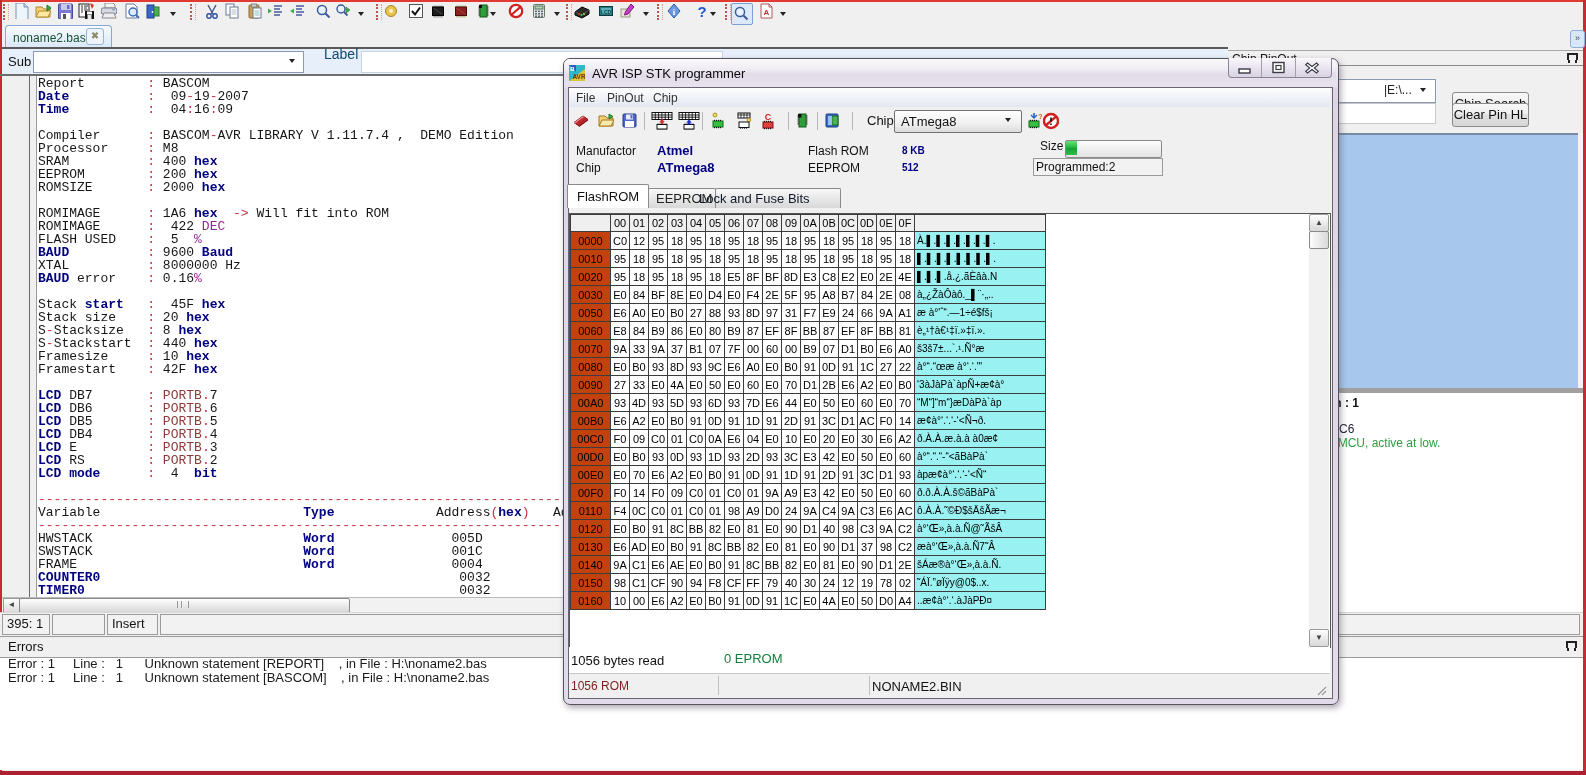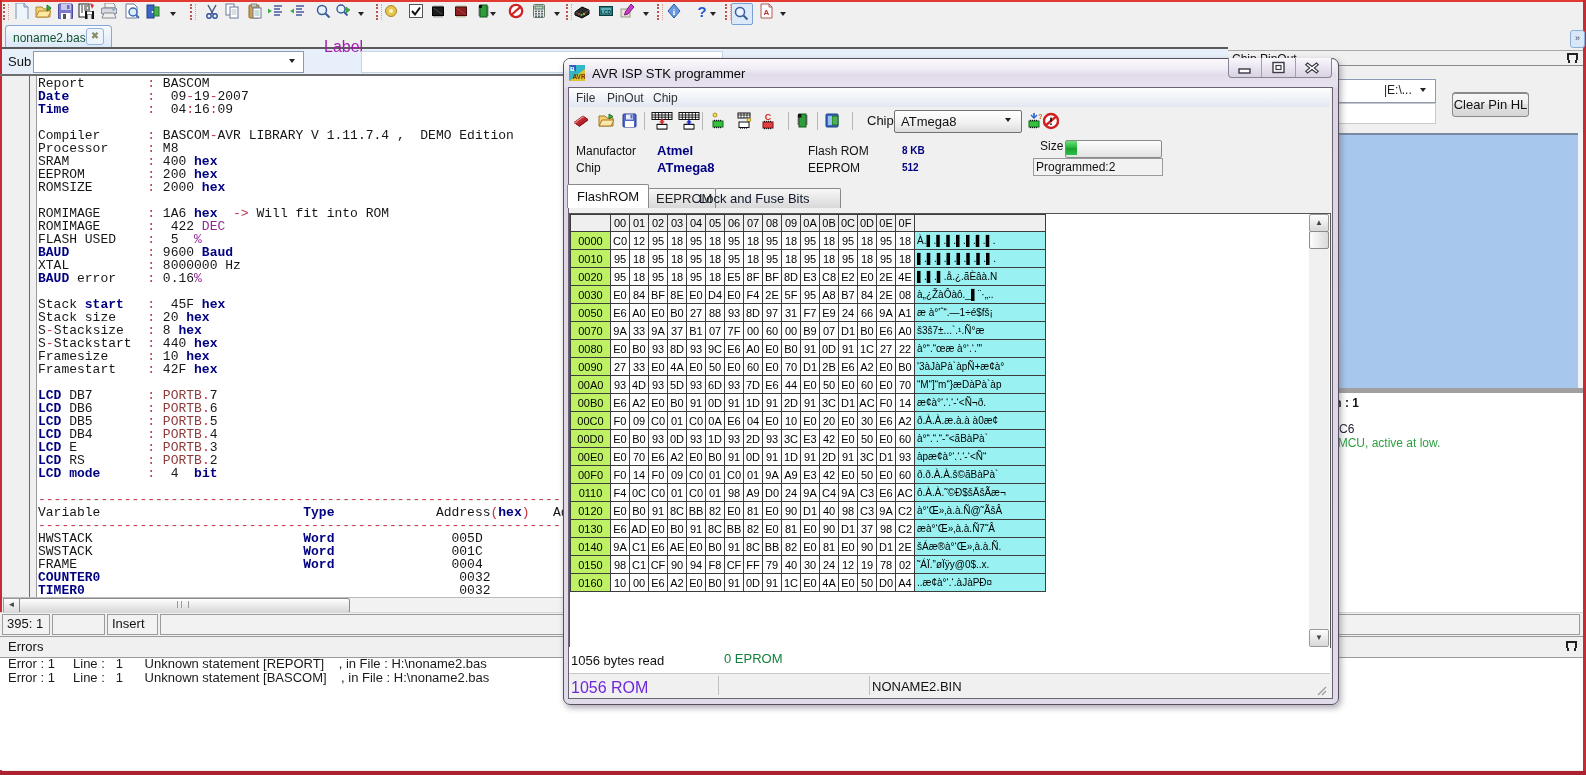--- a/index.html
+++ b/index.html
@@ -186,21 +186,21 @@
   </svg>
 <div class="abs" style="left:2px;top:25px;width:1224px;height:22px;background:#f0f0f0"></div>
 <div class="abs" style="left:5px;top:25px;width:105px;height:21px;background:linear-gradient(#f8fbff,#dbe8f8);border:1px solid #86a7d8;border-bottom:none;border-radius:4px 4px 0 0"></div>
 <div class="abs" style="left:13px;top:31px;font-size:12px;color:#14532d">noname2.bas</div>
 <div class="abs" style="left:86px;top:28px;width:16px;height:15px;border:1px solid #9ab4d8;border-radius:3px;background:#eef4fc;color:#8a8a6a;font-size:10px;line-height:14px;text-align:center">✖</div>
 <div class="abs" style="left:2px;top:47px;width:1226px;height:2px;background:#5a5a5a"></div>
 <div class="abs" style="left:2px;top:49px;width:1226px;height:25px;background:#e7f0fa"></div>
 <div class="abs" style="left:8px;top:54px;font-size:13px;color:#111">Sub</div>
 <div class="abs" style="left:33px;top:51px;width:269px;height:20px;background:#fff;border:1px solid #8a9ab0"></div>
 <div class="darr" style="left:289px;top:59px"></div>
-<div class="abs" style="left:324px;top:38px;font-size:16px;color:#a21caf">Label</div>
+<div class="abs" style="left:324px;top:46px;font-size:14px;color:#0c4a6e">Label</div>
 <div class="abs" style="left:361px;top:51px;width:360px;height:20px;background:#fff;border:1px solid #c8d4e4"></div>
 <div class="abs" style="left:0px;top:74px;width:1228px;height:2px;background:#6e6e6e"></div>
 <div class="abs" style="left:29px;top:76px;width:1196px;height:521px;background:#fff;border-left:1px solid #6a6a6a"></div>
 <div class="abs" style="left:30px;top:76px;width:6px;height:521px;background:#f0f0f0;border-right:1px solid #9a9a9a"></div>
 <div id="edit" class="abs" style="left:38px;top:77px;width:1180px;height:519px;overflow:hidden">
     <pre>Report        <span class="r">:</span> BASCOM
 <span class="k">Date</span>          <span class="r">:</span>  09<span class="r">-</span>19<span class="r">-</span>2007
 <span class="k">Time</span>          <span class="r">:</span>  04<span class="r">:</span>16<span class="r">:</span>09
 
 Compiler      <span class="r">:</span> BASCOM<span class="r">-</span>AVR LIBRARY V 1.11.7.4 ,  DEMO Edition
@@ -263,21 +263,21 @@
 <div class="abs" style="left:1232px;top:52px;font-size:12px;color:#111">Chip PinOut</div>
 <div class="abs" style="left:1567px;top:53px;width:7px;height:5px;border:2px solid #222;border-bottom:none"></div>
 <div class="abs" style="left:1568px;top:60px;width:2px;height:3px;background:#222"></div>
 <div class="abs" style="left:1575px;top:60px;width:2px;height:3px;background:#222"></div>
 <div class="abs" style="left:1570px;top:30px;width:13px;height:16px;border:1px solid #8ab0d8;border-radius:3px;background:#d8e8f8;color:#446;font-size:9px;line-height:15px;text-align:center">»</div>
 <div class="abs" style="left:1310px;top:79px;width:124px;height:22px;background:#fff;border:1px solid #8a9ab0"></div>
 <div class="abs" style="left:1384px;top:83px;font-size:12px;color:#222">|E:\...</div>
 <div class="darr" style="left:1420px;top:88px"></div>
 <div class="btnv" style="left:1452px;top:92px;width:75px;height:22px;line-height:22px">Chip Search</div>
 <div class="abs" style="left:1310px;top:103px;width:124px;height:19px;background:#fff;border:1px solid #c8c8c8"></div>
-<div class="btnv" style="left:1452px;top:93px;width:75px;height:22px;line-height:22px">Clear Pin HL</div>
+<div class="btnv" style="left:1452px;top:103px;width:75px;height:22px;line-height:22px">Clear Pin HL</div>
 <div class="abs" style="left:1228px;top:133px;width:350px;height:255px;background:#a7c8ec;border-top:2px solid #7a8aa0"></div>
 <div class="abs" style="left:1578px;top:133px;width:5px;height:255px;background:#f4f2f4"></div>
 <div class="abs" style="left:1228px;top:388px;width:355px;height:5px;background:#a0a0a0"></div>
 <div class="abs" style="left:1228px;top:393px;width:355px;height:219px;background:#fff"></div>
 <div class="abs" style="left:1331px;top:396px;font-size:12px;font-weight:bold;color:#111">in : 1</div>
 <div class="abs" style="left:1331px;top:422px;font-size:12px;color:#223;">PC6</div>
 <div class="abs" style="left:1331px;top:436px;font-size:12px;color:#2e9e40">t MCU, active at low.</div>
 <div class="abs" style="left:563px;top:58px;width:774px;height:645px;background:linear-gradient(#f3eff7,#e6dfee 28px,#ddd5e6 29px,#e2dbe9);border:1px solid #55505c;border-radius:7px;box-shadow:2px 3px 6px rgba(80,70,90,0.45)"></div>
 <div class="abs" style="left:564px;top:59px;width:772px;height:26px;background:linear-gradient(#fbfafc,#efebf4 40%,#e2dcea 60%,#e8e2ef);border-radius:6px 6px 0 0"></div>
 <svg class="abs" style="left:569px;top:65px" width="16" height="16" viewBox="0 0 16 16">
@@ -521,20 +521,40 @@
           <td>31</td>
           <td>F7</td>
           <td>E9</td>
           <td>24</td>
           <td>66</td>
           <td>9A</td>
           <td>A1</td>
           <td class="asc">æ&nbsp;à°'ˆ“.—1÷é$fš¡</td>
         </tr>
         <tr>
+          <td class="ad">0060</td>
+          <td>E8</td>
+          <td>84</td>
+          <td>B9</td>
+          <td>86</td>
+          <td>E0</td>
+          <td>80</td>
+          <td>B9</td>
+          <td>87</td>
+          <td>EF</td>
+          <td>8F</td>
+          <td>BB</td>
+          <td>87</td>
+          <td>EF</td>
+          <td>8F</td>
+          <td>BB</td>
+          <td>81</td>
+          <td class="asc">è„¹†à€¹‡ï.»‡ï.».</td>
+        </tr>
+        <tr>
           <td class="ad">0070</td>
           <td>9A</td>
           <td>33</td>
           <td>9A</td>
           <td>37</td>
           <td>B1</td>
           <td>07</td>
           <td>7F</td>
           <td>00</td>
           <td>60</td>
@@ -832,25 +852,25 @@
   </div>
 <div class="abs" style="left:1309px;top:214px;width:20px;height:431px;background:#f0f0f0"></div>
 <div class="abs" style="left:1309px;top:214px;width:18px;height:16px;background:linear-gradient(#fdfdfd,#d8d8d8);border:1px solid #9a9a9a;border-radius:2px;color:#444;font-size:8px;text-align:center;line-height:15px">▲</div>
 <div class="abs" style="left:1309px;top:231px;width:18px;height:16px;background:linear-gradient(90deg,#fdfdfd,#d8d8d8);border:1px solid #8a8a8a;border-radius:2px"></div>
 <div class="abs" style="left:1309px;top:629px;width:18px;height:16px;background:linear-gradient(#fdfdfd,#d8d8d8);border:1px solid #9a9a9a;border-radius:2px;color:#444;font-size:8px;text-align:center;line-height:15px">▼</div>
 <div class="abs" style="left:569px;top:647px;width:761px;height:26px;background:#fff;border-bottom:1px solid #c8c8c8"></div>
 <div class="abs" style="left:571px;top:653px;font-size:13px;color:#111">1056 bytes read</div>
 <div class="abs" style="left:569px;top:674px;width:761px;height:23px;background:#f0f0f0"></div>
 <div class="abs" style="left:718px;top:676px;width:1px;height:19px;background:#c0c0c0"></div>
 <div class="abs" style="left:869px;top:676px;width:1px;height:19px;background:#c0c0c0"></div>
-<div class="abs" style="left:571px;top:679px;font-size:16px;color:#6d28d9">1056 ROM</div>
+<div class="abs" style="left:571px;top:679px;font-size:12px;color:#7f1d1d">1056 ROM</div>
 <div class="abs" style="left:724px;top:651px;font-size:13px;color:#15803d">0 EPROM</div>
 <div class="abs" style="left:872px;top:679px;font-size:13px;color:#111">NONAME2.BIN</div>
 <svg class="abs" style="left:1316px;top:685px" width="12" height="12" viewBox="0 0 12 12">
     <path d="M10 2l-8 8M10 6l-4 4M10 10l0 0" stroke="#9a9a9a" stroke-width="1.2"></path>
   </svg>
 
 <style>
 table td{border:1px solid #3c3c3c;height:17px;text-align:center;padding:0;overflow:hidden;font-family:"Liberation Sans",sans-serif}
 tr.hd td{background:#efefef;height:16px}
-td.ad{background:#bef264}
+td.ad{background:#c2410c}
 td.asc{background:#99f1f1;text-align:left;font-size:10px;padding-left:2px;white-space:nowrap}
 </style>
 
 </body></html>

